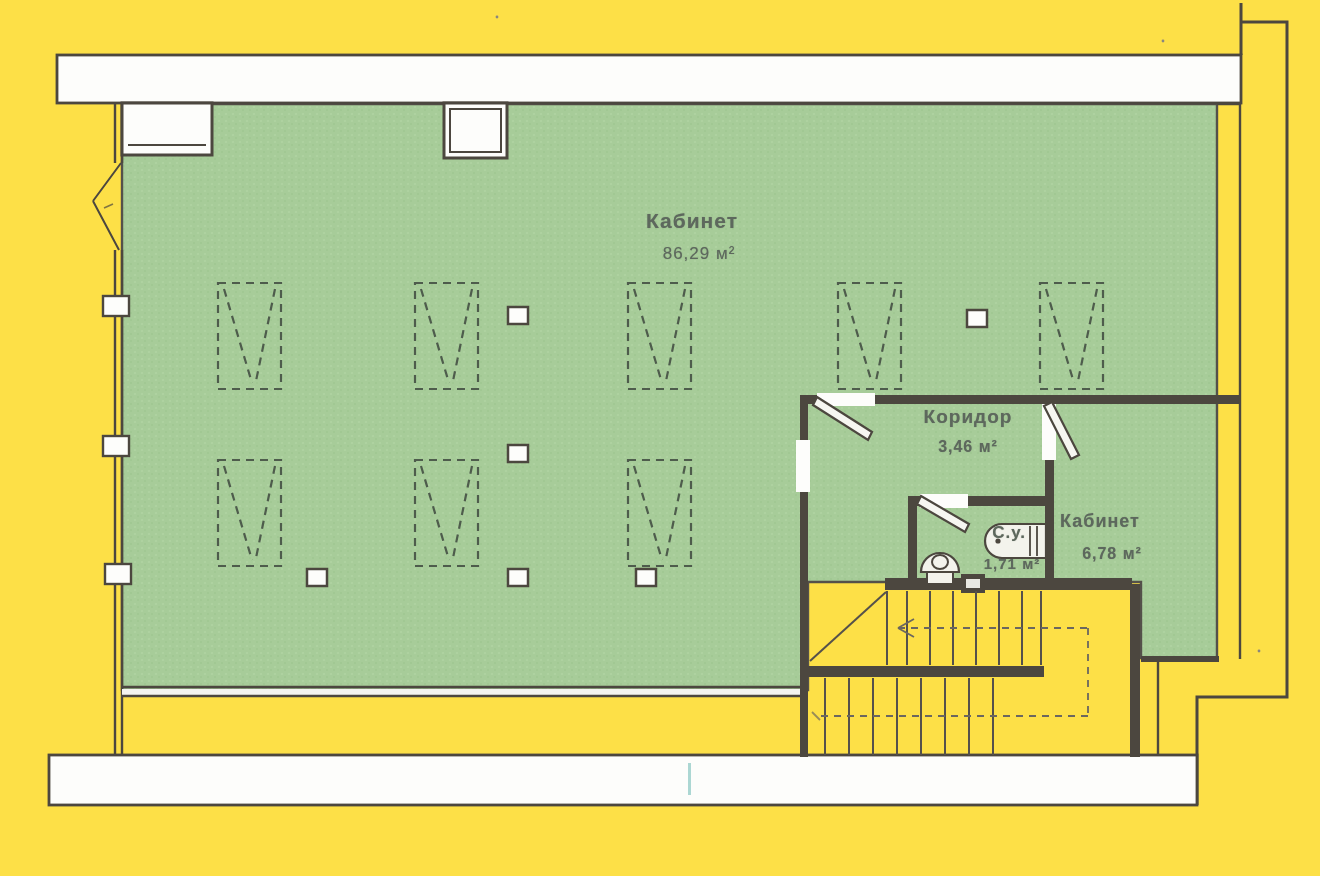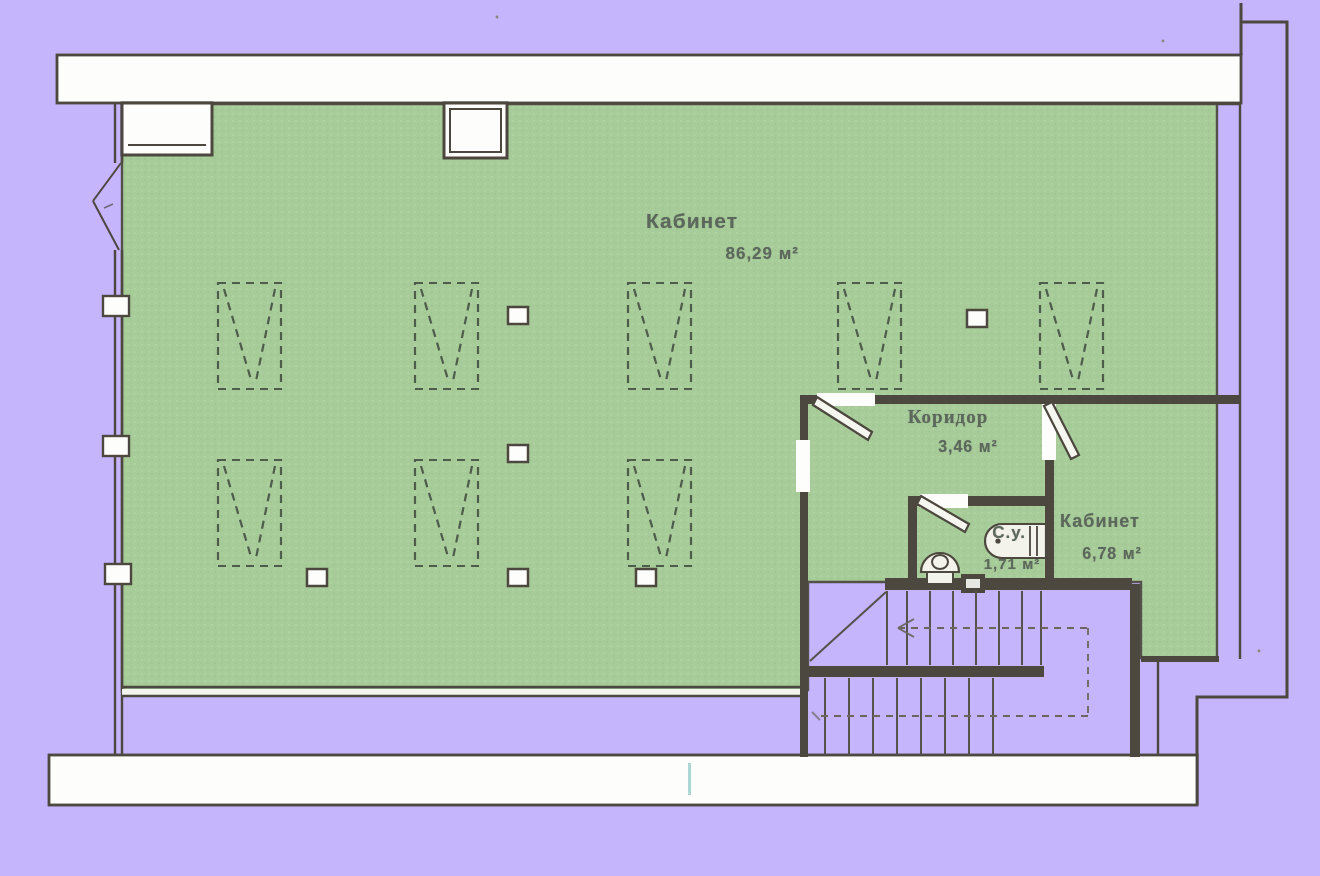--- a/index.html
+++ b/index.html
@@ -1,23 +1,23 @@
 <!DOCTYPE html>
 <html><head>
 <meta charset="utf-8">
 <style>
   html,body{margin:0;padding:0;background:#ffffff;}
-  #stage{position:relative;width:1320px;height:876px;background:#c4b5fd;overflow:hidden;
+  #stage{position:relative;width:1320px;height:876px;background:#fde047;overflow:hidden;
          font-family:"Liberation Sans", sans-serif;}
   #plan-svg{position:absolute;left:0;top:0;}
   .room-label{position:absolute;text-align:center;color:#5d685d;
 
               text-shadow:0 0 1px rgba(93,104,93,.55);letter-spacing:1px;line-height:1.1;}
   .lbl-name-lg{font-size:21px;font-weight:600;}
-  .lbl-area-lg{font-size:17px;font-weight:700;text-align:right;}
+  .lbl-area-lg{font-size:17px;font-weight:400;}
   .lbl-name-md{font-size:19px;font-weight:600;}
   .lbl-area-md{font-size:16px;font-weight:600;}
   .lbl-name-sm{font-size:17px;font-weight:600;}
   .lbl-area-sm{font-size:15px;font-weight:600;}
 </style>
 </head>
 <body>
 
 <div id="stage">
 
@@ -196,21 +196,21 @@
       <rect x="688" y="763" width="3" height="32" fill="#9ed0cb" opacity=".85"></rect>
       <circle cx="497" cy="17" r="1.4" fill="#8a867e"></circle>
       <circle cx="1163" cy="41" r="1.4" fill="#8a867e"></circle>
       <circle cx="1259" cy="651" r="1.4" fill="#8a867e"></circle>
     </g>
   </svg>
 
   <div class="room-label lbl-name-lg" style="left:592px;top:209px;width:200px;">Кабинет</div>
   <div class="room-label lbl-area-lg" style="left:599px;top:245px;width:200px;">86,29 м²</div>
 
-  <div class="room-label lbl-name-md" style="left:848px;top:407px;width:200px;font-family:Liberation Serif, serif;">Коридор</div>
+  <div class="room-label lbl-name-md" style="left:868px;top:407px;width:200px;">Коридор</div>
   <div class="room-label lbl-area-md" style="left:868px;top:438px;width:200px;">3,46 м²</div>
 
   <div class="room-label lbl-name-sm" style="left:926px;top:524px;width:100px;text-align:right;">С.у.</div>
   <div class="room-label lbl-area-sm" style="left:952px;top:556px;width:120px;">1,71 м²</div>
 
   <div class="room-label lbl-name-sm" style="left:1000px;top:512px;width:200px;font-size:18px;">Кабинет</div>
   <div class="room-label lbl-area-sm" style="left:1012px;top:545px;width:200px;font-size:16px;">6,78 м²</div>
 
 </div>
 

